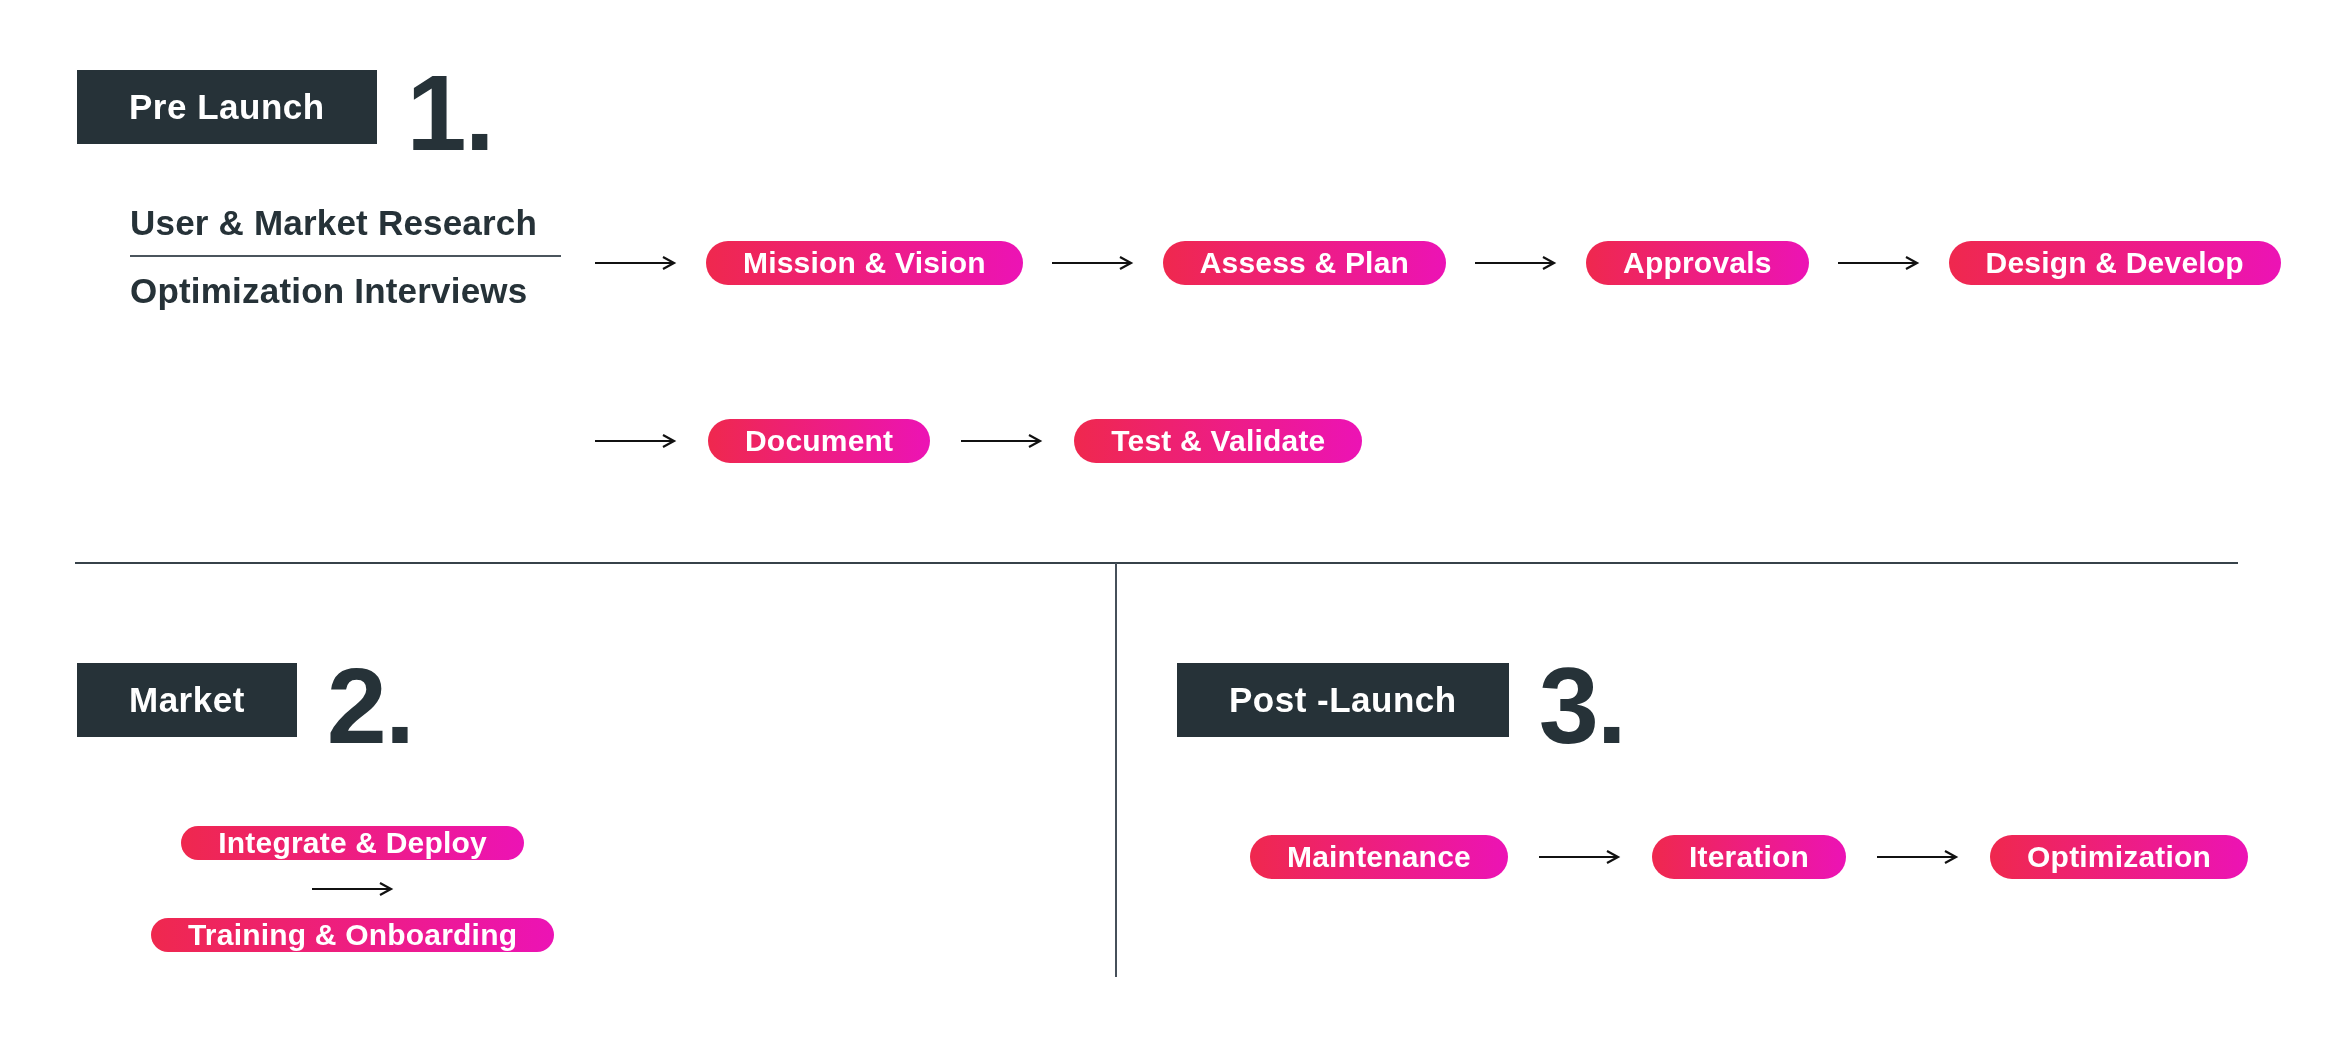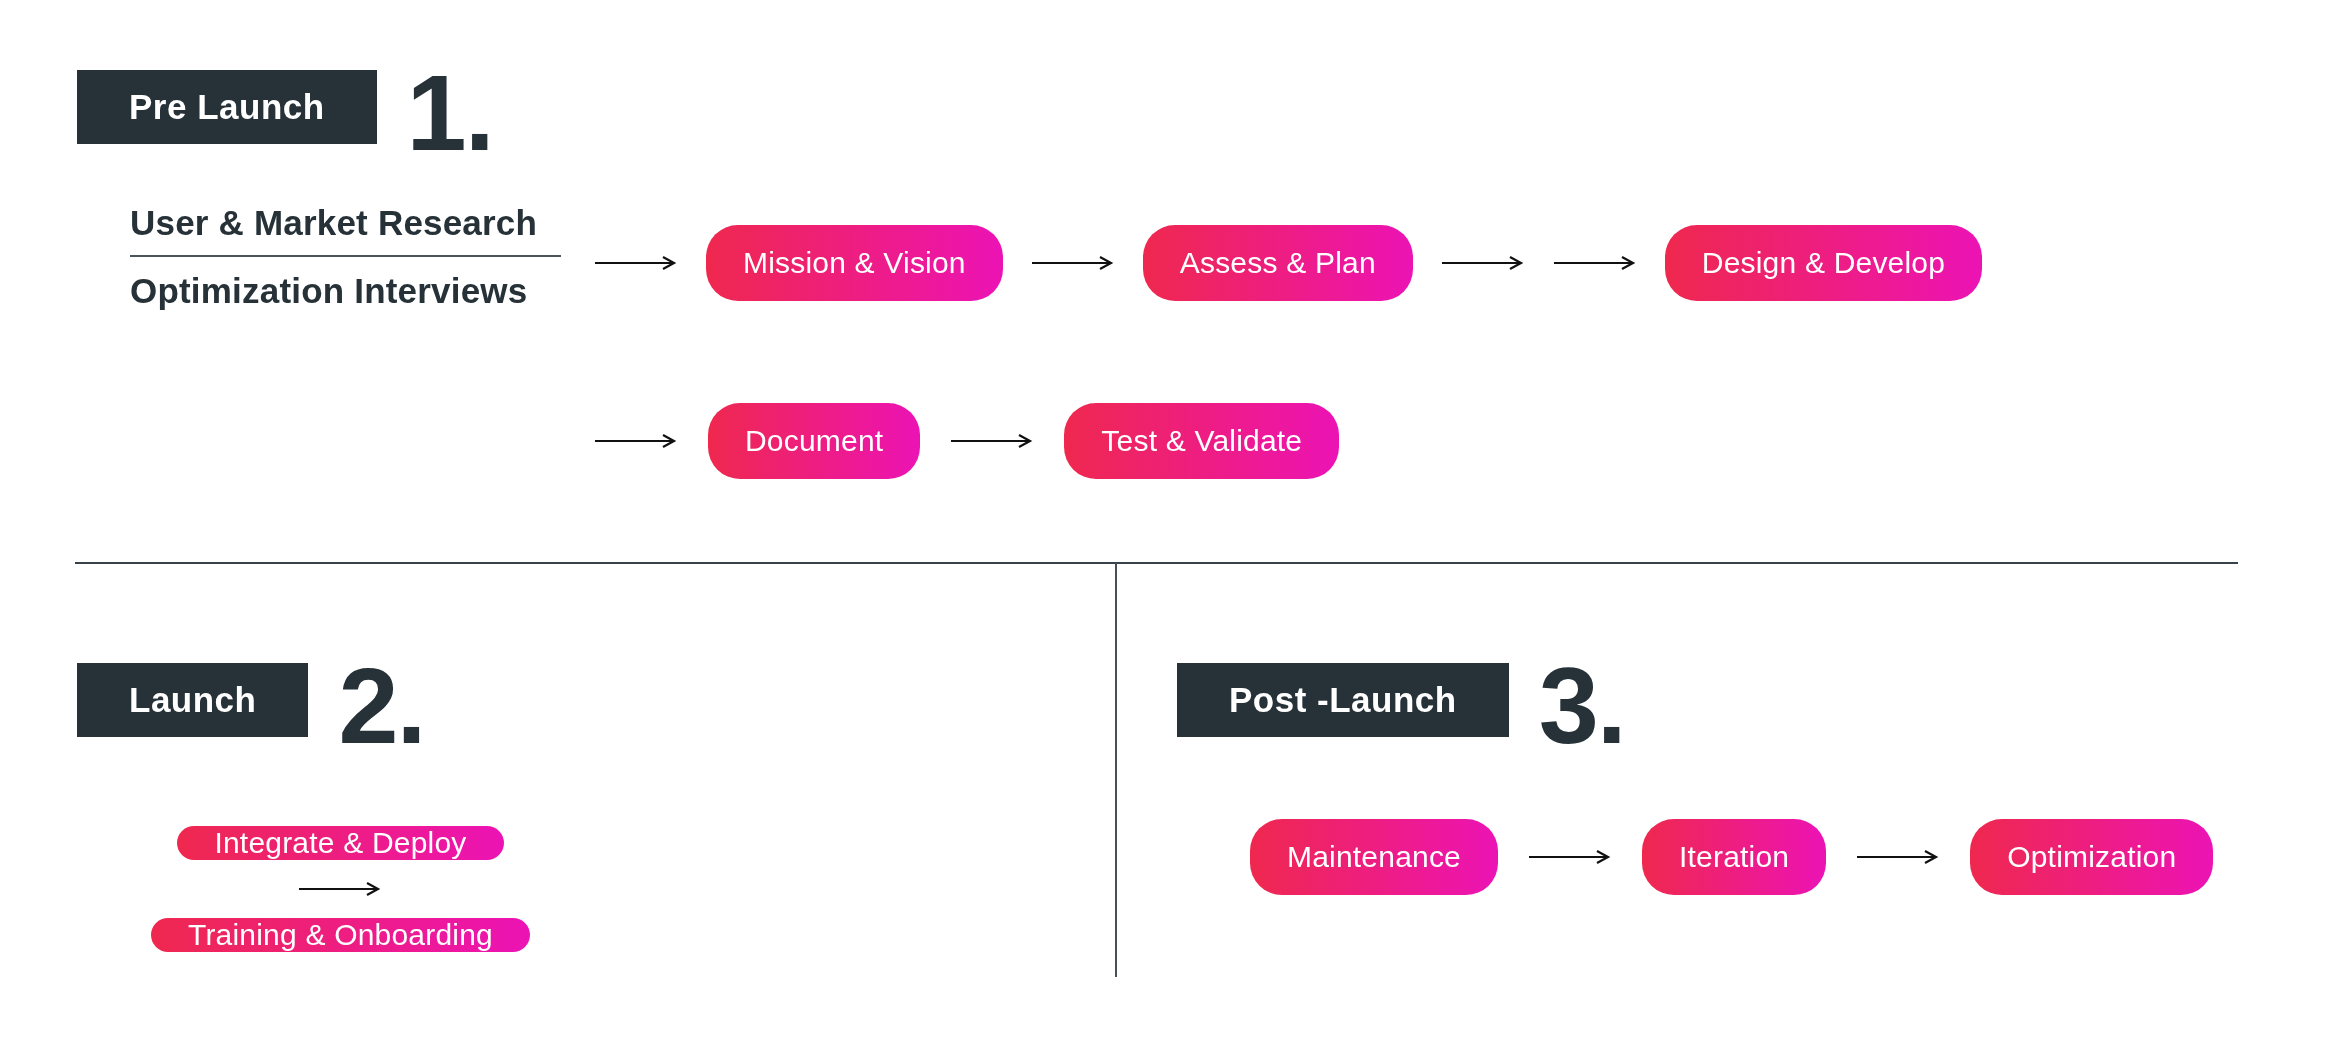--- a/index.html
+++ b/index.html
@@ -42,23 +42,23 @@
 
   
   .research { position:absolute; left:130px; top:203px; color:var(--heading-text); }
   .research-line { font-size:35px; font-weight:700; white-space:nowrap; letter-spacing:0.2px; }
   .research-divider { height:2px; background: var(--research-rule); margin:12px 0 14px 0; width:431px; }
 
   
   .flow { position:absolute; display:flex; align-items:center; height:62px; }
   .pill {
     display:inline-flex; align-items:center; justify-content:center;
-    height:76px; padding:0 37px; border-radius:32px;
+    height:44px; padding:0 37px; border-radius:32px;
     background: linear-gradient(90deg, var(--pill-start), var(--pill-end));
-    color: var(--pill-text); font-size:30px; font-weight:400; white-space:nowrap;
+    color: var(--pill-text); font-size:30px; font-weight:700; white-space:nowrap;
     letter-spacing:0.2px;
   }
   .arrow { display:inline-flex; align-items:center; }
   .arrow svg { display:block; }
 
   .gap28 { gap:28px; }
   .gap30 { gap:30px; }
   .gap34 { gap:20px;flex-direction:column; }
 
   
@@ -96,20 +96,21 @@
             <path d="M69 3 L80 9 L69 15" fill="none" stroke="#111111" stroke-width="2.2"></path>
           </svg>
       </span>
       <span class="pill">Assess &amp; Plan</span>
       <span class="arrow">
         <svg width="84" height="18" viewBox="0 0 84 18">
             <line x1="1" y1="9" x2="79" y2="9" stroke="#111111" stroke-width="2.2"></line>
             <path d="M69 3 L80 9 L69 15" fill="none" stroke="#111111" stroke-width="2.2"></path>
           </svg>
       </span>
+      <span class="pill">Approvals</span>
       <span class="arrow">
         <svg width="84" height="18" viewBox="0 0 84 18">
             <line x1="1" y1="9" x2="79" y2="9" stroke="#111111" stroke-width="2.2"></line>
             <path d="M69 3 L80 9 L69 15" fill="none" stroke="#111111" stroke-width="2.2"></path>
           </svg>
       </span>
       <span class="pill">Design &amp; Develop</span>
     </div>
 
     <div class="flow gap30" style="left:594px; top:410px;">
@@ -128,21 +129,21 @@
       </span>
       <span class="pill">Test &amp; Validate</span>
     </div>
   </section>
 
   <div class="h-divider"></div>
   <div class="v-divider"></div>
 
   <section>
     <div class="phase-header" style="left:77px; top:658px;">
-      <span class="badge">Launch</span>
+      <span class="badge">Market</span>
       <span class="phase-number">2.</span>
     </div>
 
     <div class="flow gap34" style="left:151px; top:826px;">
       <span class="pill">Integrate &amp; Deploy</span>
       <span class="arrow">
         <svg width="84" height="18" viewBox="0 0 84 18">
             <line x1="1" y1="9" x2="79" y2="9" stroke="#111111" stroke-width="2.2"></line>
             <path d="M69 3 L80 9 L69 15" fill="none" stroke="#111111" stroke-width="2.2"></path>
           </svg>

